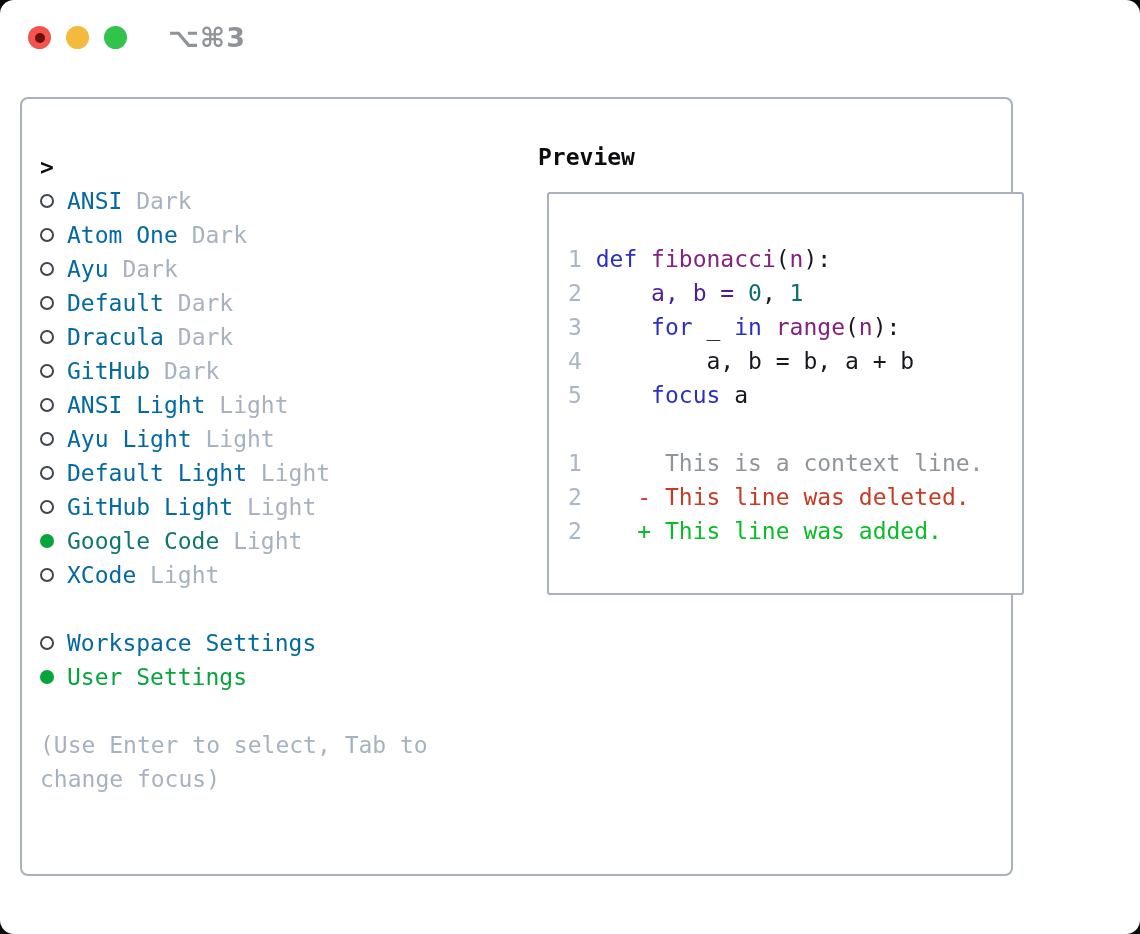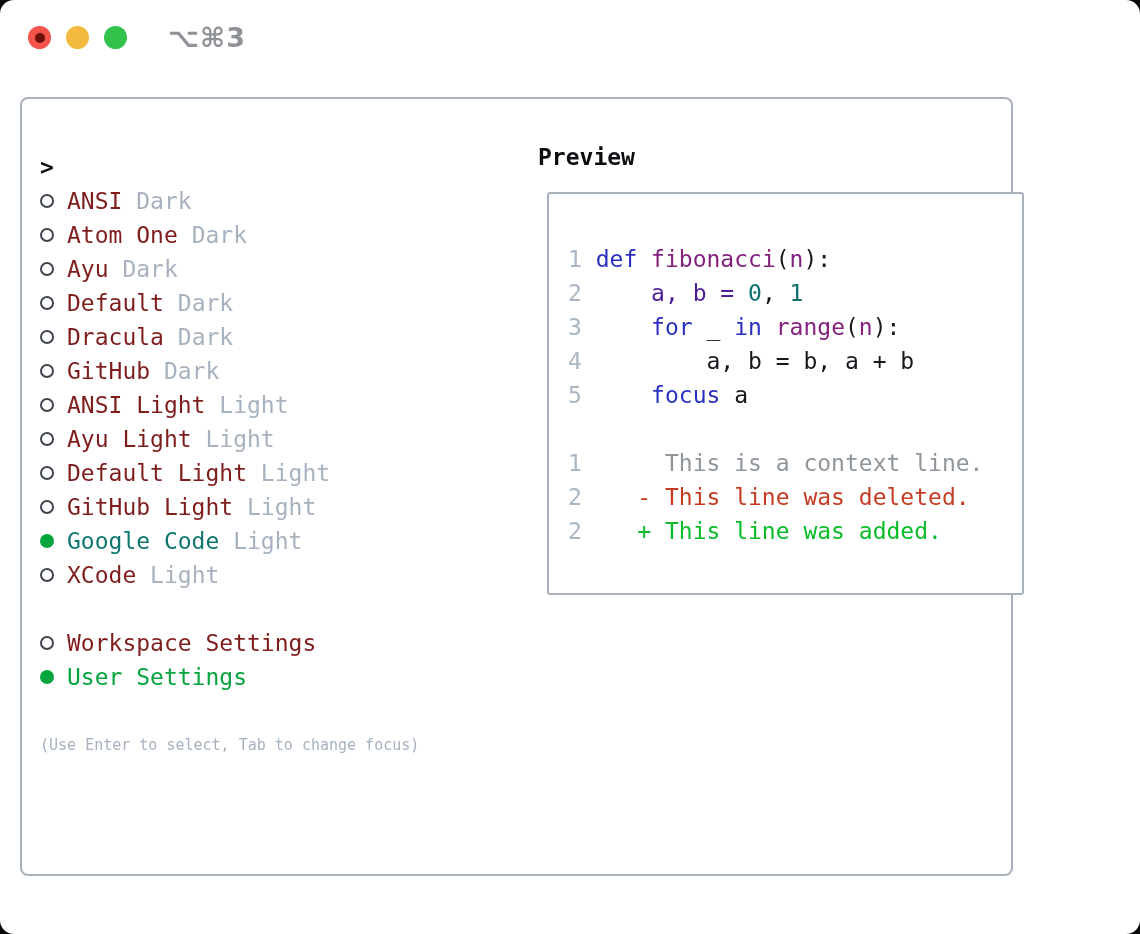--- a/index.html
+++ b/index.html
@@ -17,24 +17,24 @@
          border:2px solid #a9b2bc;border-radius:8px;background:#fff;}
   .left-col{position:absolute;left:18px;top:51px;font-size:23px;line-height:34px;}
   .right-col{position:absolute;left:480px;top:41px;font-size:23px;line-height:34px;margin-left:36px;}
   .row{display:flex;align-items:center;height:34px;white-space:pre;}
   .marker{width:27px;display:flex;align-items:center;flex:0 0 auto;}
   .caret{font-weight:bold;color:#0b0d10;font-size:23px;}
   .circle{width:14px;height:14px;border:2.5px solid #40464e;border-radius:50%;box-sizing:border-box;}
   .circle.sel{border-color:transparent;}
   .sec-title{font-weight:bold;color:#0b0d10;}
   .apply-title-text{color:#0b0d10;}
-  .item-name{color:#7f1d1d;}
+  .item-name{color:#0369a1;}
   .variant{color:#a6b2bf;}
   .spacer{height:34px;}
-  .footer{margin-top:34px;width:430px;color:#a6b2bf;font-size:15px;line-height:34px;}
+  .footer{margin-top:34px;width:430px;color:#a6b2bf;font-size:23px;line-height:34px;}
   
   .preview-title{font-weight:bold;color:#0b0d10;height:34px;display:flex;align-items:center;}
   .preview-box{margin-top:18px;margin-left:9px;width:477px;height:403px;box-sizing:border-box;
                border:2px solid #a9b2bc;border-radius:3px;background:#fff;
                padding:48px 0 0 19px;overflow:hidden;}
   .pline{margin:0;font-family:"DejaVu Sans Mono","Liberation Mono",monospace;
          font-size:23px;line-height:34px;white-space:pre;}
 </style>
 </head>
 <body>

